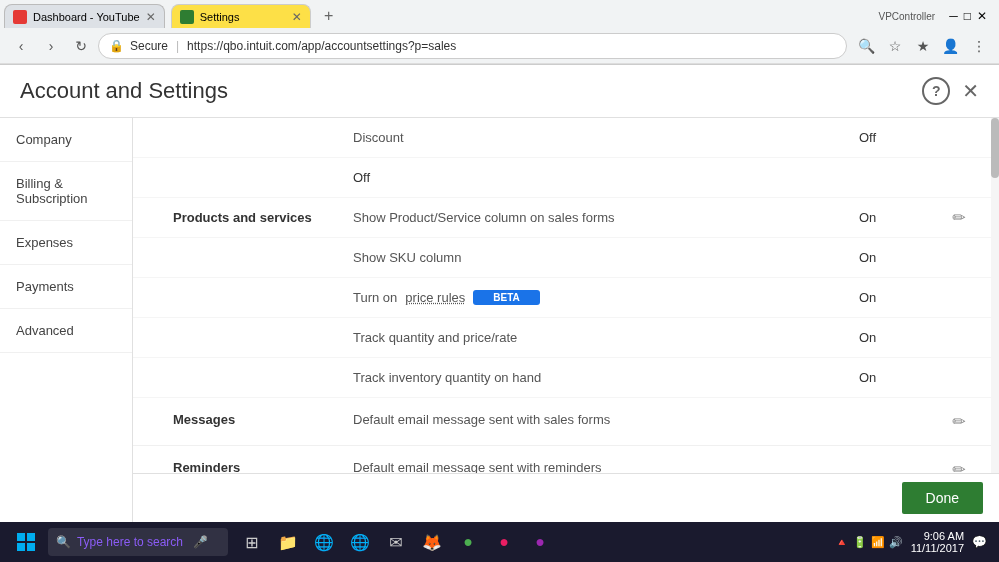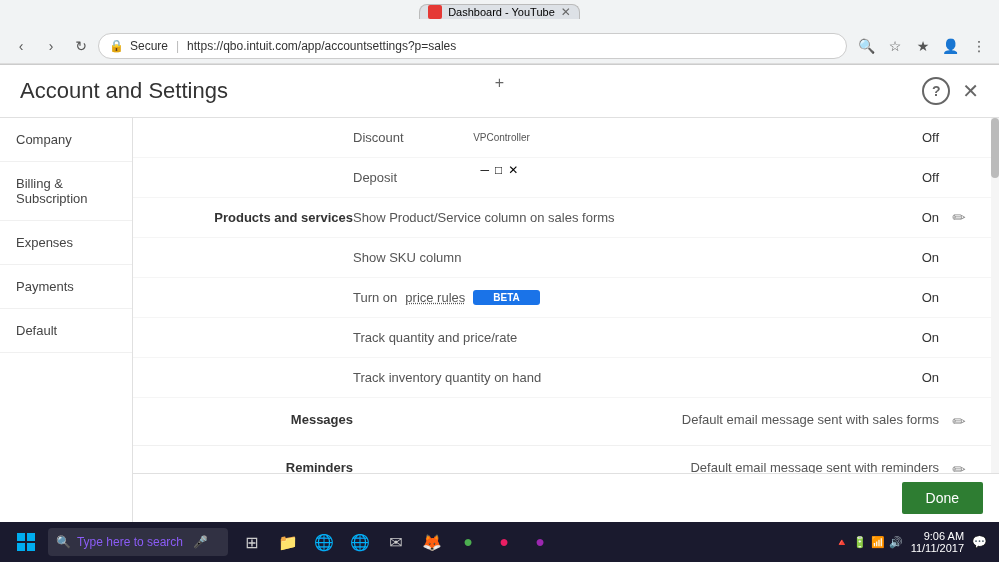--- a/index.html
+++ b/index.html
@@ -1,20 +1,20 @@
 <!DOCTYPE html>
 <html><head>
   <meta charset="utf-8">
   <style>
     * { margin: 0; padding: 0; box-sizing: border-box; }
     body { font-family: 'Segoe UI', Arial, sans-serif; font-size: 13px; background: #fff; width: 999px; height: 562px; overflow: hidden; }
 
     
     .browser-chrome { background: #f1f3f4; border-bottom: 1px solid #ccc; }
-    .tab-bar { display: flex; align-items: center; height: 28px; padding: 4px 4px 0; gap: 20px; flex-direction: column; }
+    .tab-bar { display: flex; align-items: center; height: 28px; padding: 4px 4px 0; gap: 6px; }
     .tab { display: flex; align-items: center; height: 24px; padding: 0 8px; border-radius: 8px 8px 0 0; font-size: 11px; background: #fde047; border: 1px solid #ccc; border-bottom: none; gap: 6px; min-width: 140px; }
     .tab.inactive { background: #dde1e6; border-color: #bbb; }
     .tab-favicon { width: 14px; height: 14px; border-radius: 2px; flex-shrink: 0; }
     .tab-favicon.red { background: #e53935; }
     .tab-favicon.green { background: #2e7d32; }
     .tab-label { flex: 1; font-size: 11px; overflow: hidden; white-space: nowrap; text-overflow: ellipsis; }
     .tab-close { font-size: 12px; cursor: pointer; color: #666; }
     .tab-new { width: 24px; height: 24px; display: flex; align-items: center; justify-content: center; font-size: 16px; color: #666; cursor: pointer; }
     .browser-controls { display: flex; align-items: center; height: 36px; padding: 0 8px; gap: 4px; background: #f1f3f4; border-bottom: 1px solid #ddd; }
     .nav-btn { width: 26px; height: 26px; border-radius: 50%; border: none; background: none; display: flex; align-items: center; justify-content: center; cursor: pointer; color: #555; font-size: 14px; }
@@ -35,21 +35,21 @@
 
     
     .content-area { display: flex; flex: 1; overflow: hidden; }
 
     
     .sidebar { width: 133px; border-right: 1px solid #e0e0e0; flex-shrink: 0; overflow-y: auto; }
     .sidebar-item { padding: 14px 16px; cursor: pointer; font-size: 13px; color: #444; border-bottom: 1px solid #f0f0f0; }
     .sidebar-item.active { background: #e8f0fe; color: #1a73e8; font-weight: 500; }
 
     
-    .main-content { flex: 1; overflow-y: auto; position: relative; text-align: right; }
+    .main-content { flex: 1; overflow-y: auto; position: relative; }
     .scrollbar-track { position: absolute; right: 0; top: 0; width: 8px; height: 100%; background: #f5f5f5; }
     .scrollbar-thumb { position: absolute; right: 0; top: 0; width: 8px; height: 60px; background: #bbb; border-radius: 4px; }
     .settings-row { display: flex; align-items: center; padding: 10px 20px; border-bottom: 1px solid #f5f5f5; min-height: 40px; }
     .row-category { width: 200px; font-size: 13px; font-weight: 600; color: #333; flex-shrink: 0; padding-left: 20px; }
     .row-label { flex: 1; font-size: 13px; color: #555; display: flex; align-items: center; gap: 8px; }
     .row-value { width: 80px; font-size: 13px; color: #333; }
     .row-action { width: 40px; display: flex; justify-content: center; }
     .edit-icon { color: #888; font-size: 16px; cursor: pointer; }
 
     .beta-badge { background: #1a73e8; color: #fff; font-size: 10px; font-weight: 600; padding: 2px 20px; border-radius: 3px; }
@@ -137,40 +137,39 @@
       <div class="sidebar-item">
         <span>Billing &amp; Subscription</span>
       </div>
       <div class="sidebar-item">
         <span>Expenses</span>
       </div>
       <div class="sidebar-item">
         <span>Payments</span>
       </div>
       <div class="sidebar-item">
-        <span>Default</span>
+        <span>Advanced</span>
       </div>
     </div>
 
     <div class="main-content">
 
       <div class="scrollbar-track">
         <div class="scrollbar-thumb"></div>
       </div>
 
       <div class="settings-row">
         <div class="row-category"></div>
         <div class="row-label">Discount</div>
         <div class="row-value">Off</div>
         <div class="row-action"></div>
       </div>
 
       <div class="settings-row">
         <div class="row-category"></div>
-        <div class="row-label">Deposit</div>
         <div class="row-value">Off</div>
         <div class="row-action"></div>
       </div>
 
       <div class="settings-row">
         <div class="row-category">Products and services</div>
         <div class="row-label">Show Product/Service column on sales forms</div>
         <div class="row-value">On</div>
         <div class="row-action">
           <span class="edit-icon">✏</span>

